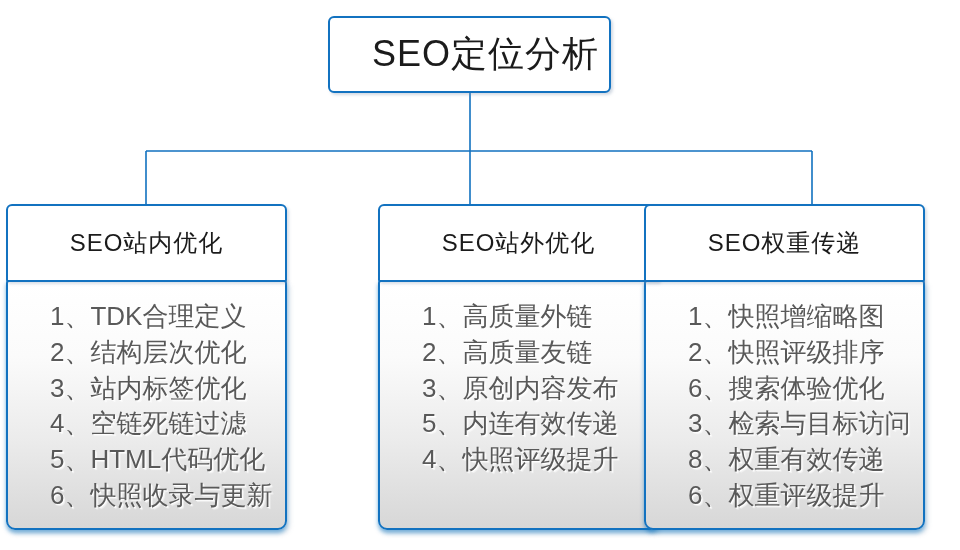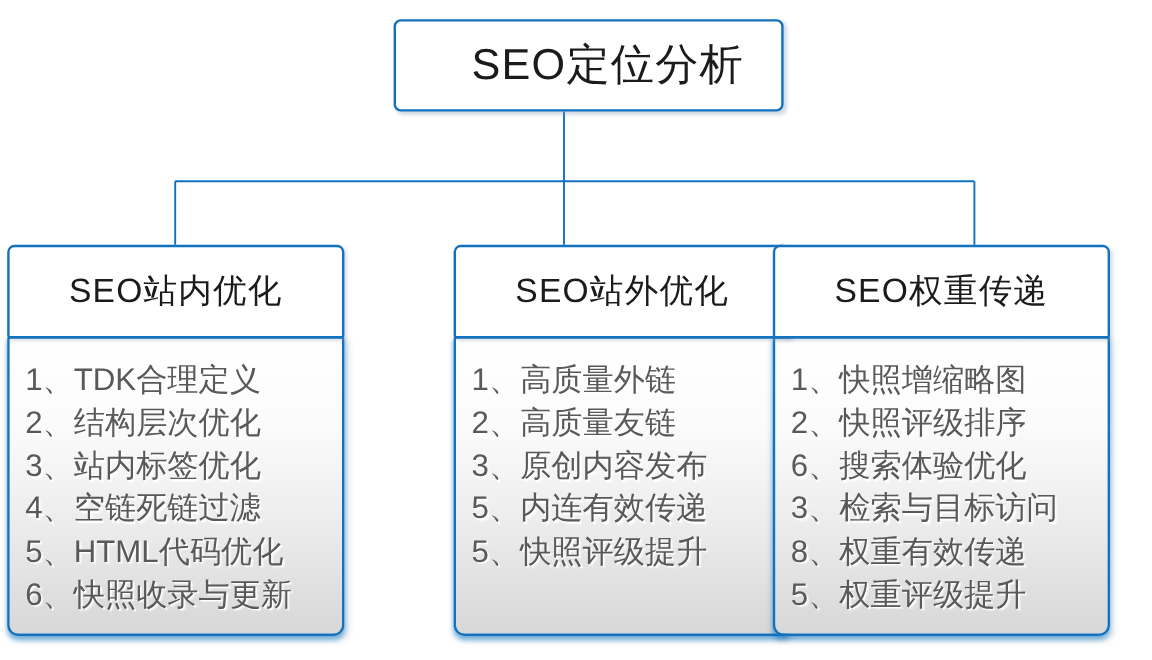--- a/index.html
+++ b/index.html
@@ -3,48 +3,48 @@
 <meta charset="utf-8">
 <style>
   html,body { margin:0; padding:0; background:#ffffff; }
   .canvas {
     position:relative; width:960px; height:550px; background:#ffffff;
     font-family:"Liberation Sans", sans-serif; overflow:hidden;
   }
   .connectors { position:absolute; left:0; top:0; width:960px; height:550px; }
 
   .root-node {
-    position:absolute; left:328px; top:16px; width:325px; height:77px;
+    position:absolute; left:328px; top:16px; width:283px; height:77px;
     box-sizing:border-box; background:#ffffff;
     border:2px solid #1272c0; border-radius:6px;
     display:flex; align-items:center; justify-content:center;
     font-size:36px; color:#1b1b1b; letter-spacing:1px;
     box-shadow:2px 2px 3px rgba(130,150,175,0.35);
     padding-left:32px;
   }
 
   .column { position:absolute; top:204px; width:281px; }
   .col-0 { left:6px; }
   .col-1 { left:330px;margin-left:48px; }
   .col-2 { left:644px; }
 
   .node-header {
     box-sizing:border-box; height:78px; background:#ffffff;
     border:2px solid #1272c0; border-radius:6px 6px 2px 2px;
     display:flex; align-items:center; justify-content:center;
-    font-size:28px; color:#1b1b1b; letter-spacing:1px;
+    font-size:24px; color:#1b1b1b; letter-spacing:1px;
     position:relative; z-index:2;
     box-shadow:2px 2px 3px rgba(130,150,175,0.3);
   }
 
   .node-panel {
     box-sizing:border-box; margin-top:-2px; height:250px;
     border:2px solid #1272c0; border-radius:3px 3px 9px 9px;
     background:linear-gradient(to bottom, #ffffff 0%, #fbfbfb 30%, #ebebeb 65%, #d7d7d7 100%);
-    padding:17px 8px 0 13px; position:relative; z-index:1;
+    padding:17px 8px 0 42px; position:relative; z-index:1;
     box-shadow:0 3px 4px rgba(0,112,192,0.5), 3px 4px 5px rgba(120,145,170,0.2);
   }
 
   .item {
     font-size:26px; line-height:35.8px; color:#595959; white-space:nowrap;
     text-shadow:1px 1px 0 rgba(255,255,255,0.95), 2px 2px 1px rgba(255,255,255,0.6);
   }
 </style>
 </head>
 <body>
@@ -75,31 +75,31 @@
 
   <div class="column col-1">
     <div class="node-header">
       <span>SEO站外优化</span>
     </div>
     <div class="node-panel">
       <div class="item">1、高质量外链</div>
       <div class="item">2、高质量友链</div>
       <div class="item">3、原创内容发布</div>
       <div class="item">5、内连有效传递</div>
-      <div class="item">5、快照评级提升</div>
+      <div class="item">4、快照评级提升</div>
     </div>
   </div>
 
   <div class="column col-2">
     <div class="node-header">
       <span>SEO权重传递</span>
     </div>
     <div class="node-panel">
       <div class="item">1、快照增缩略图</div>
       <div class="item">2、快照评级排序</div>
       <div class="item">6、搜索体验优化</div>
       <div class="item">3、检索与目标访问</div>
       <div class="item">8、权重有效传递</div>
-      <div class="item">5、权重评级提升</div>
+      <div class="item">6、权重评级提升</div>
     </div>
   </div>
 
 </div>
 
 </body></html>

